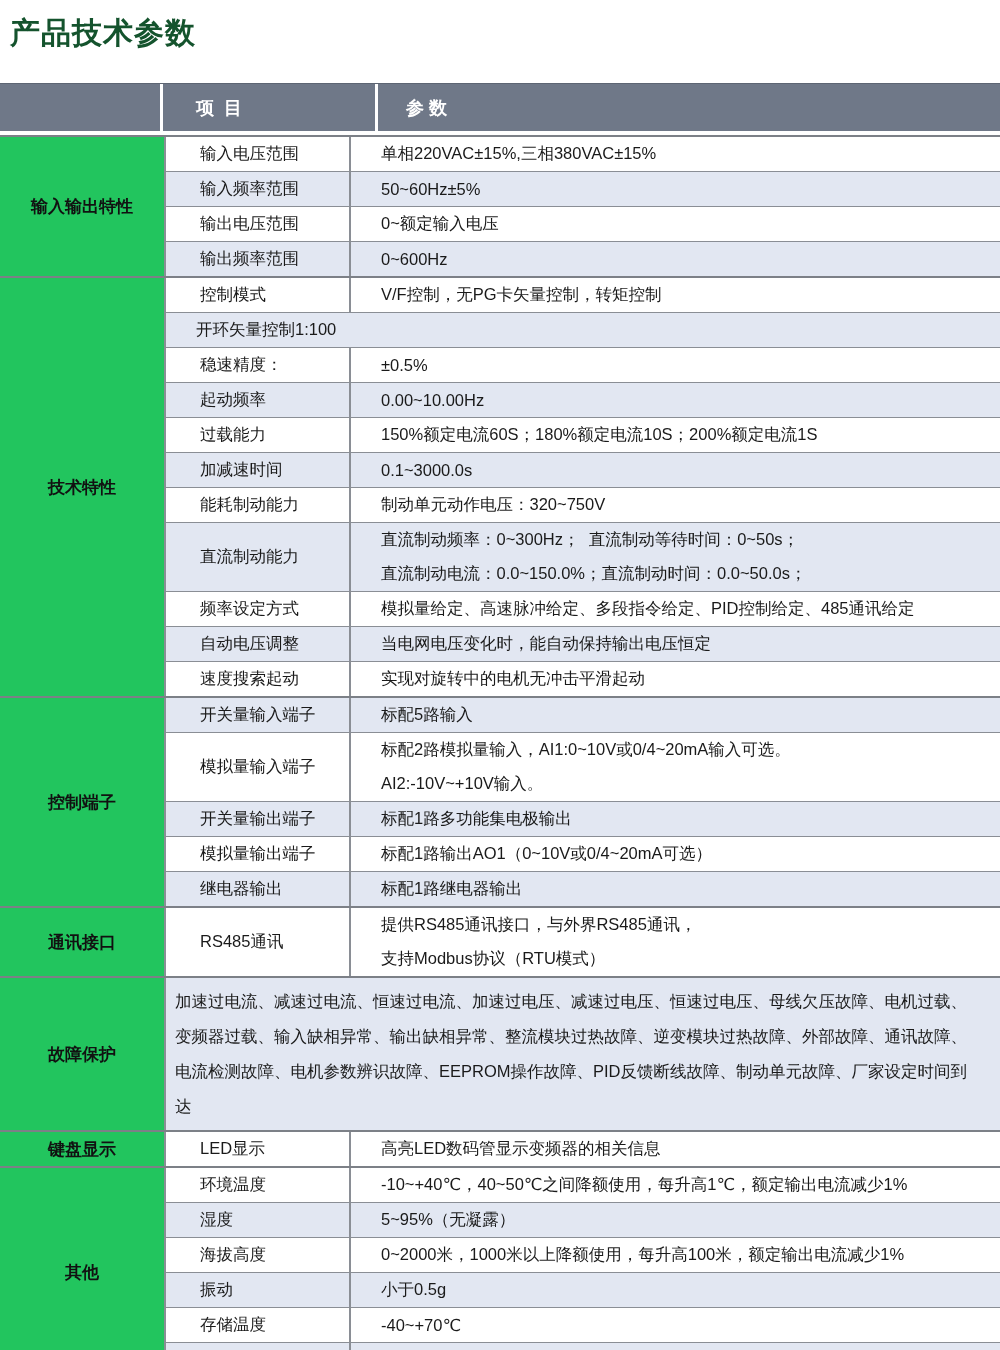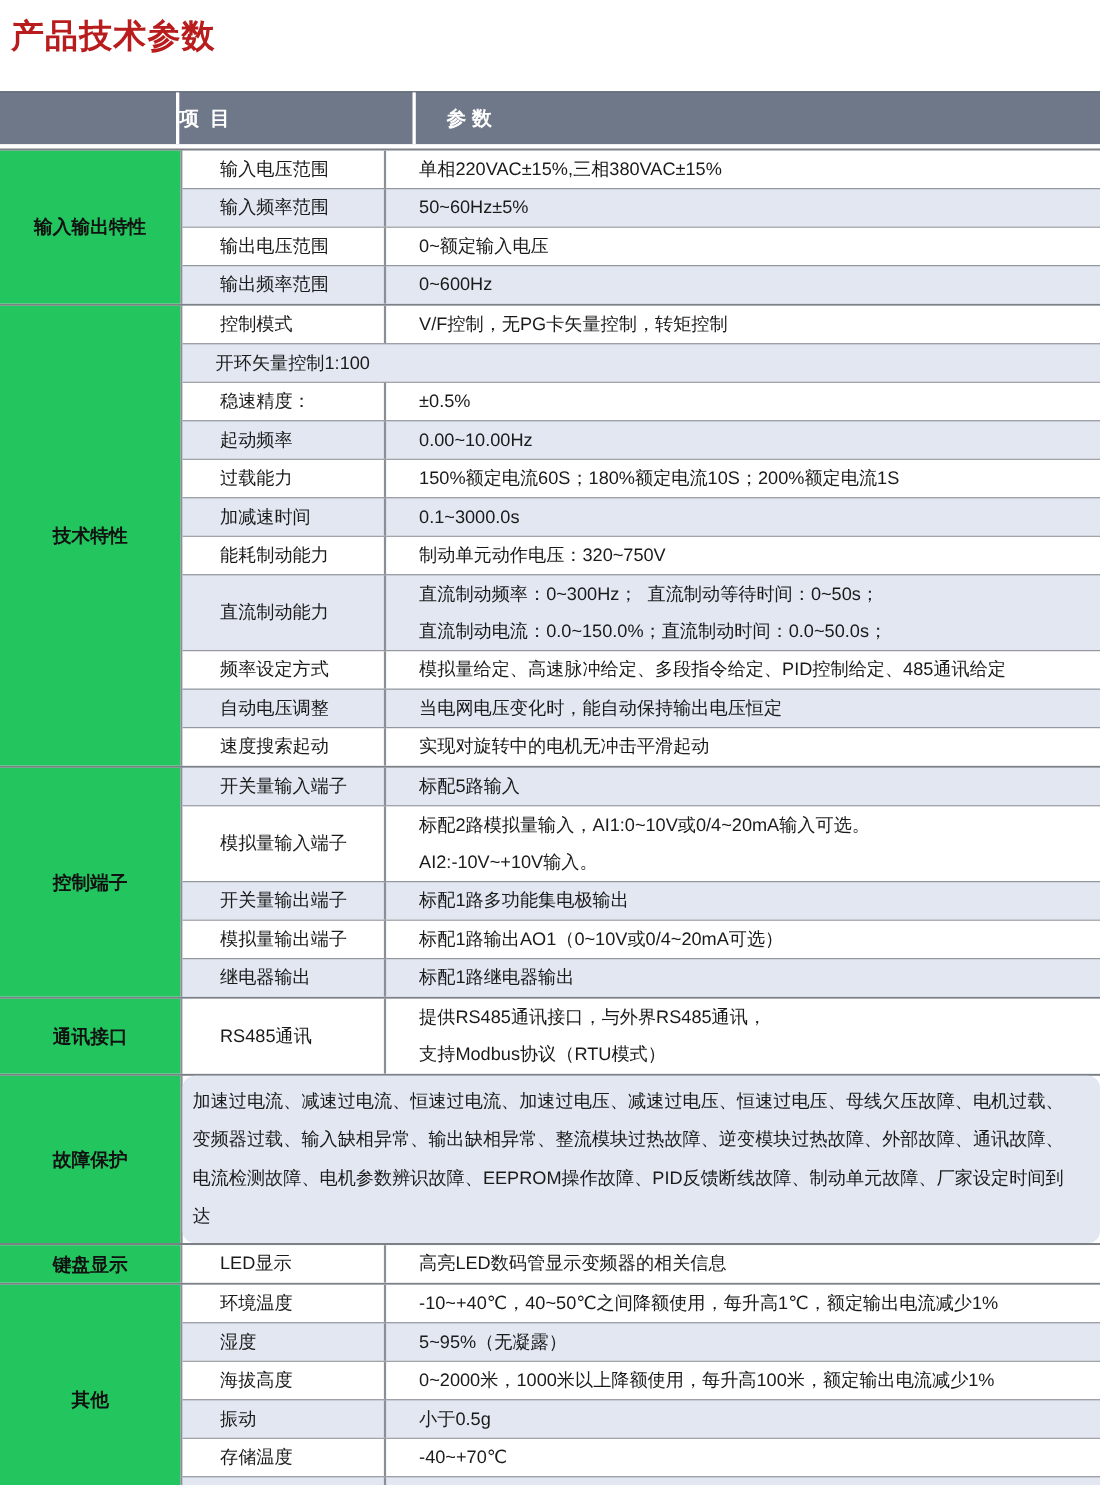--- a/index.html
+++ b/index.html
@@ -7,21 +7,21 @@
     width: 1000px;
     background: #ffffff;
     font-family: "Liberation Sans", "DejaVu Sans", sans-serif;
     color: #1a1a1a;
   }
   body { height: 1350px; overflow: hidden; }
 
   .page-title {
     font-size: 30px;
     font-weight: bold;
-    color: #b91c1c;
+    color: #14532d;
     margin: 13px 0 0 10px;
     letter-spacing: 1px;
   }
 
   .spec-table { width: 1000px; margin-top: 29px; }
 
   
   .thead {
     display: flex;
     height: 48px;
@@ -30,21 +30,21 @@
   }
   .hcell {
     display: flex;
     align-items: center;
     color: #ffffff;
     font-size: 18px;
     font-weight: bold;
     white-space: pre;
   }
   .hcell.c1 { width: 160px; }
-  .hcell.c2 { width: 187px; border-left: 3px solid #ffffff; }
+  .hcell.c2 { width: 187px; border-left: 3px solid #ffffff; padding-left: 33px; }
   .hcell.c3 { flex: 1; border-left: 3px solid #ffffff; padding-left: 28px; margin-left: 28px; }
 
   
   .tbody { margin-top: 4px; border-bottom: 3px solid #45484e; }
   .section { display: flex; border-top: 2px solid #7c8087; }
   .cat-cell {
     width: 164px;
     display: flex;
     align-items: center;
     justify-content: center;
@@ -85,21 +85,20 @@
   
   .merged-cell {
     flex: 1;
     min-height: 105px;
     display: flex;
     align-items: center;
     padding: 6px 18px 6px 9px;
     font-size: 16.5px;
     line-height: 35px;
     background: #ffffff;
-    border-radius: 11px;
   }
   .merged-cell.alt { background: #e2e7f2; }
 </style>
 </head>
 <body>
 
 <h1 class="page-title">产品技术参数</h1>
 
 <div class="spec-table">
   <div class="thead">

